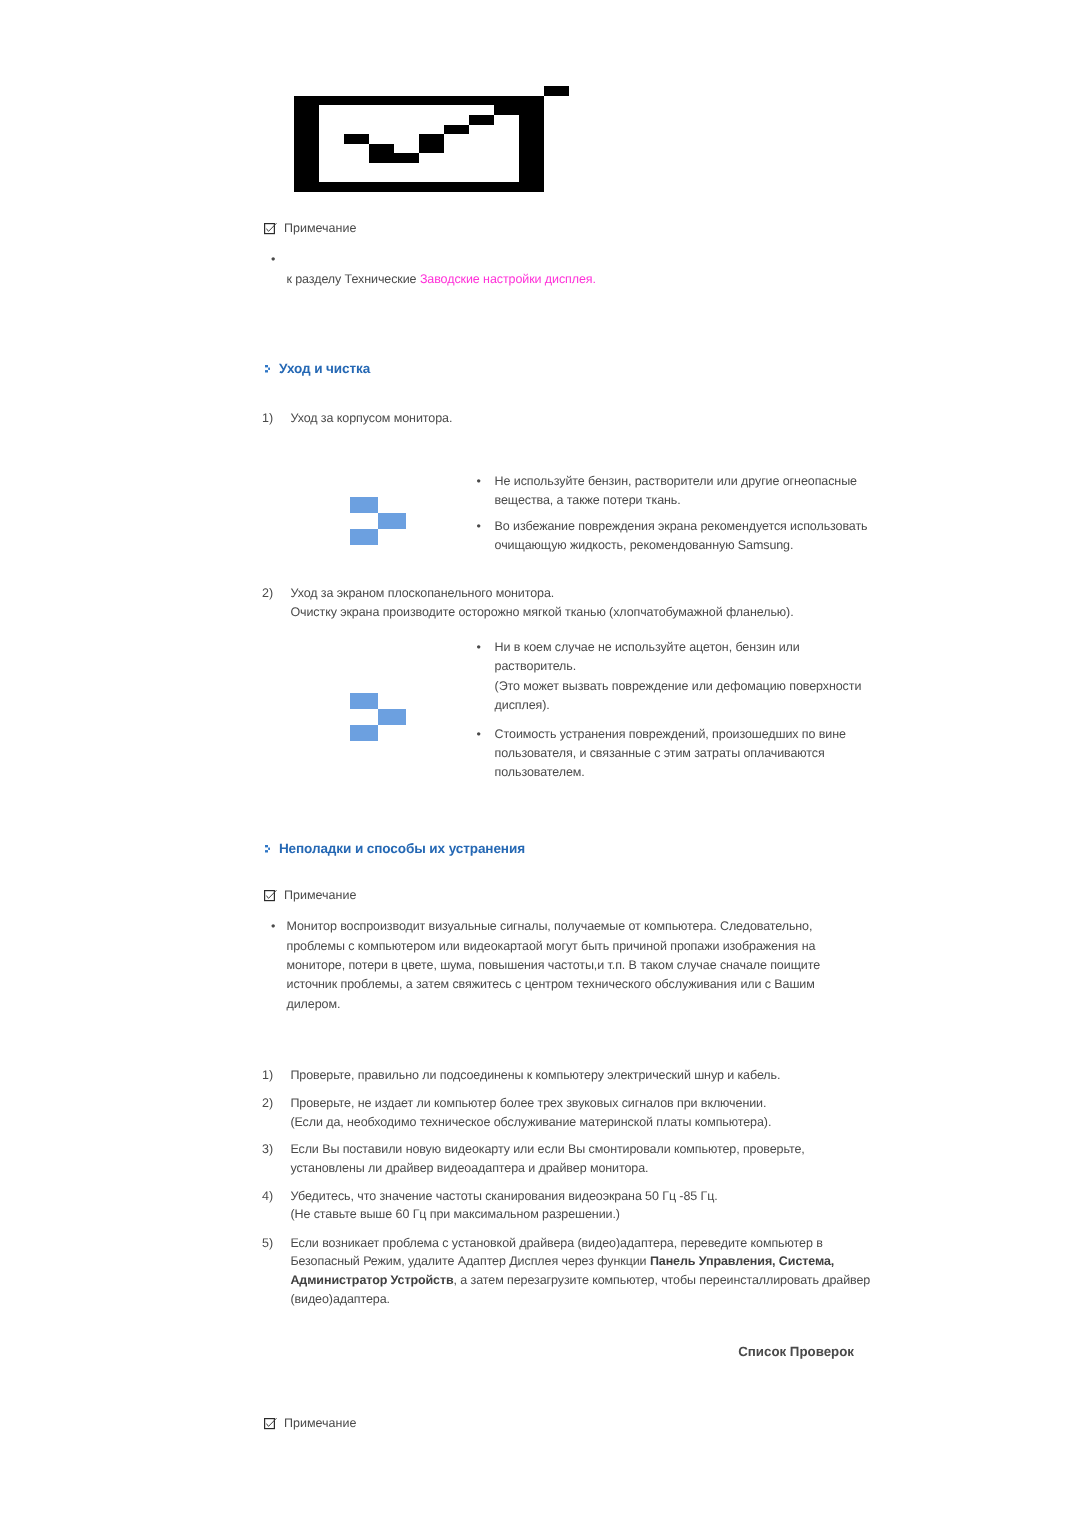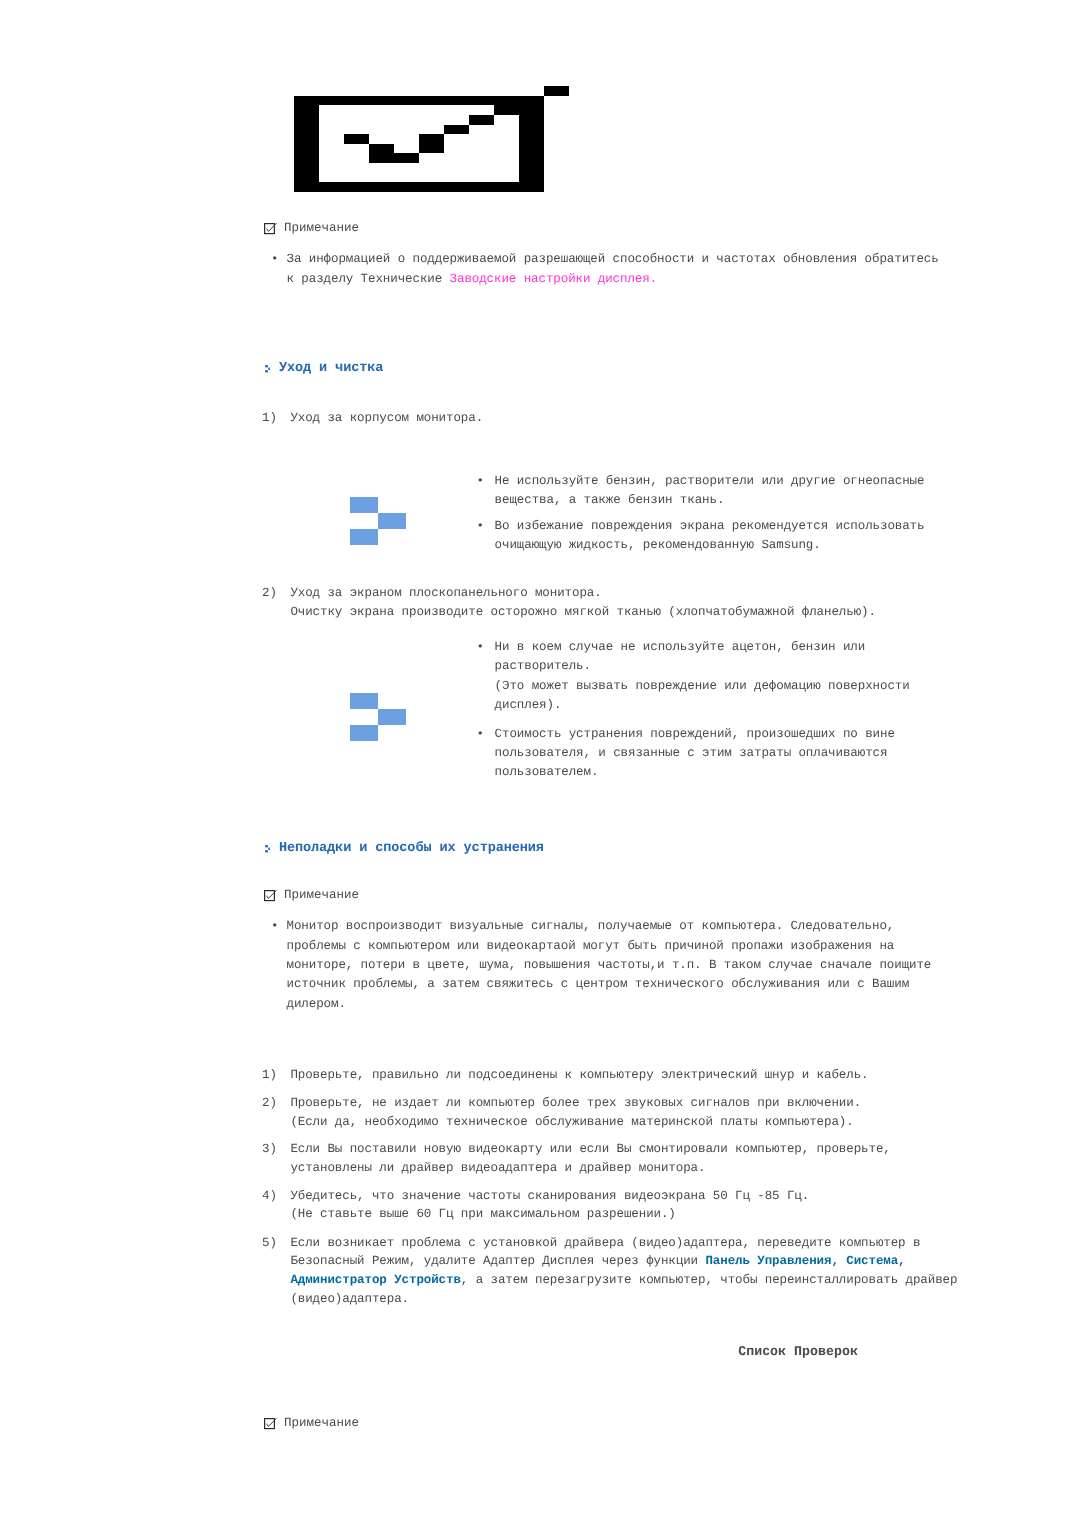--- a/index.html
+++ b/index.html
@@ -10,21 +10,21 @@
   body {
     width: 1080px;
     height: 1528px;
     font-family: "Liberation Sans", sans-serif;
     color: #4a4a4a;
     overflow: hidden;
     -webkit-font-smoothing: antialiased;
     text-rendering: geometricPrecision;
   }
   .page { position: relative; width: 1080px; height: 1528px; background:#fff;
-          will-change: transform; font-family: Liberation Mono, monospace; }
+          will-change: transform; }
 
   
   .topgraphic { position: absolute; left: 293.5px; top: 86.1px; }
 
   
   
   .note { position: absolute; height: 0; }
   .note .cb { position: absolute; left: 0.3px; width: 13.2px; height: 12.2px; top: -9.5px; }
   .note .lbl { position: absolute; left: 20px; top: -4.33px; font-size: 12.5px;
                line-height: 0; color: #4a4a4a; white-space: nowrap; }
@@ -42,21 +42,21 @@
   .numitem .body { white-space: nowrap; }
 
   
   .bulitem { position: absolute; display: flex; font-size: 12.5px; line-height: 19.4px;
              letter-spacing: -0.09px; color: #4a4a4a; margin-top: -14.03px; }
   .bulitem .dot { flex: none; width: 18.1px; letter-spacing: 0; }
   .bulitem.note-bul .dot { width: 15.5px; }
   .bulitem .body { white-space: nowrap; }
 
   .pink { color: #ff2fd8; text-align: right; }
-  .bold { font-weight: bold; color:#0369a1; }
+  .bold { font-weight: bold; color:#404040; }
   .right-label { position: absolute; font-size: 13.3px; font-weight: bold; color: #4a4a4a;
                  line-height: 0; margin-top: -4.61px; white-space: nowrap; }
 
   
   .blueicon { position: absolute; }
 </style>
 </head>
 <body>
 
 <div class="page">
@@ -80,21 +80,21 @@
     <svg class="cb" viewBox="0 0 13.2 12.2">
       <rect x="0.6" y="0.6" width="9.8" height="10.0" fill="none" stroke="#2b2b2b" stroke-width="1.2"></rect>
       <path d="M2.45 5.6 L4.5 8.4 L12.5 0.2" fill="none" stroke="#3d3d3d" stroke-width="1.0"></path>
     </svg>
     <span class="lbl">Примечание</span>
   </div>
 
   <div class="bulitem note-bul" style="left:271px; top:264.3px;">
     <span class="dot">•</span>
     <span class="body">
-      <span>За информацией о поддерживаемой разрешающей способности и частотах обновления обратитесь</span><br>
+      <br>
       <span>к разделу Технические </span><span class="pink">Заводские настройки дисплея.</span>
     </span>
   </div>
 
   <div class="section-head" style="left:261px; top:373.9px;">
     <svg class="marker" viewBox="0 0 5.4 7.5">
       <rect x="0" y="0" width="3.0" height="2.4" fill="#3077c6"></rect>
       <rect x="3.15" y="2.55" width="2.25" height="2.4" fill="#3077c6"></rect>
       <rect x="0" y="5.1" width="3.0" height="2.4" fill="#3077c6"></rect>
     </svg>
@@ -113,21 +113,21 @@
       <rect x="0" y="0" width="27.7" height="15.8" fill="#6ca0e0"></rect>
       <rect x="27.7" y="15.9" width="28" height="15.7" fill="#6ca0e0"></rect>
       <rect x="0" y="31.7" width="27.7" height="15.8" fill="#6ca0e0"></rect>
     </svg>
   </div>
 
   <div class="bulitem" style="left:476.5px; top:485.6px;">
     <span class="dot">•</span>
     <span class="body">
       <span>Не используйте бензин, растворители или другие огнеопасные</span><br>
-      <span>вещества, а также бензин ткань.</span>
+      <span>вещества, а также потери ткань.</span>
     </span>
   </div>
   <div class="bulitem" style="left:476.5px; top:530.7px;">
     <span class="dot">•</span>
     <span class="body">
       <span>Во избежание повреждения экрана рекомендуется использовать</span><br>
       <span>очищающую жидкость, рекомендованную Samsung.</span>
     </span>
   </div>
 

